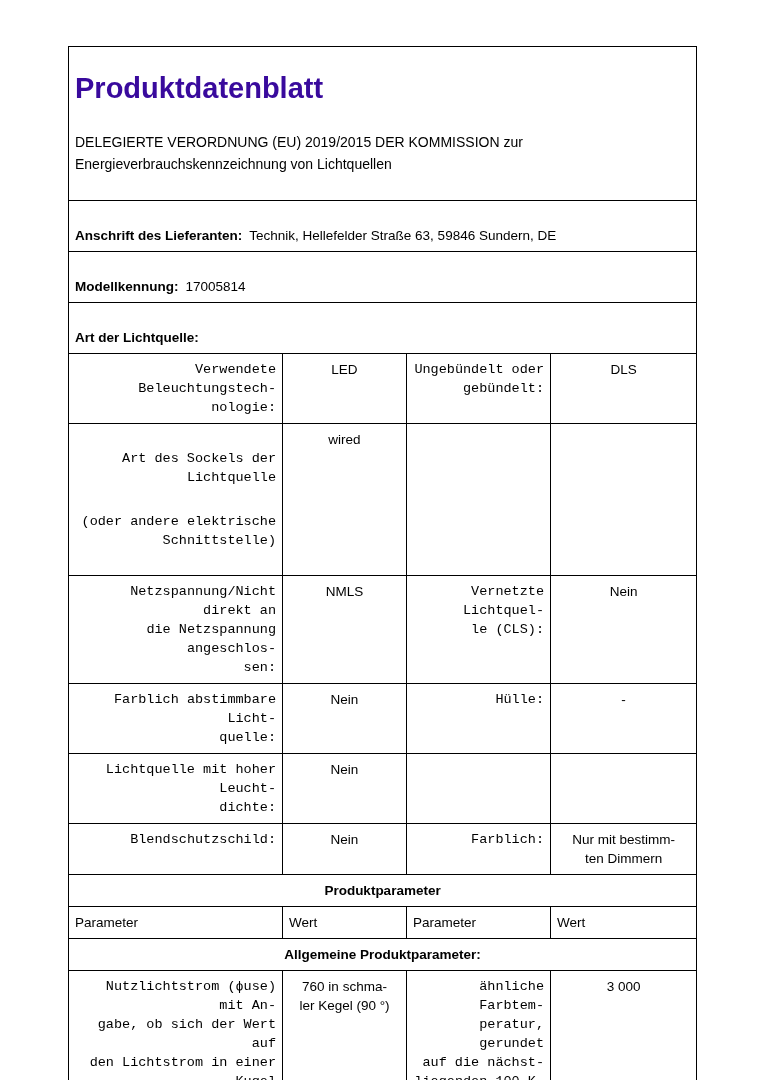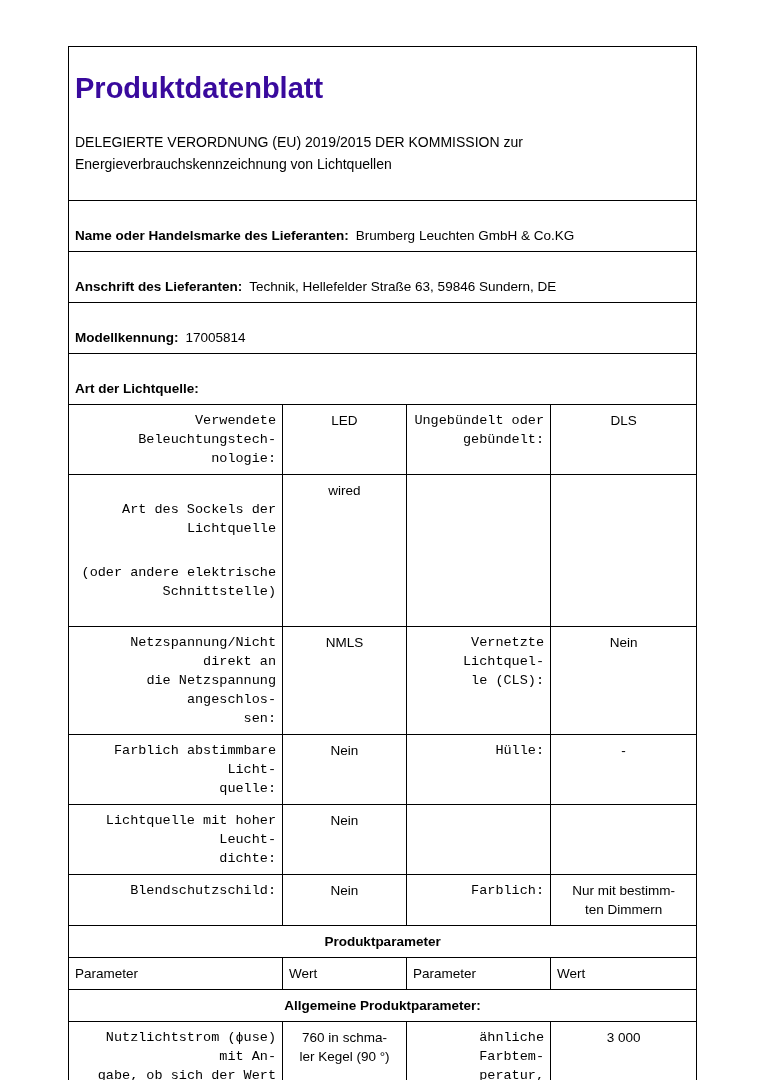--- a/index.html
+++ b/index.html
@@ -82,25 +82,20 @@
 
     <tbody>
         <tr>
       <td colspan="4" class="title-cell">
         <div class="doc-title" style="color:#390a9d">Produktdatenblatt</div>
         <div class="regulation">DELEGIERTE VERORDNUNG (EU) 2019/2015 DER KOMMISSION zur
 Energieverbrauchskennzeichnung von Lichtquellen</div>
       </td>
     </tr>
 
-    <tr>
-      <td colspan="4" class="info-cell">
-        <span class="lbl">Name oder Handelsmarke des Lieferanten:</span><span class="val">Brumberg Leuchten GmbH &amp; Co.KG</span>
-      </td>
-    </tr>
     <tr>
       <td colspan="4" class="info-cell">
         <span class="lbl">Anschrift des Lieferanten:</span><span class="val">Technik, Hellefelder Straße 63, 59846 Sundern, DE</span>
       </td>
     </tr>
     <tr>
       <td colspan="4" class="info-cell">
         <span class="lbl">Modellkennung:</span><span class="val">17005814</span>
       </td>
     </tr>

